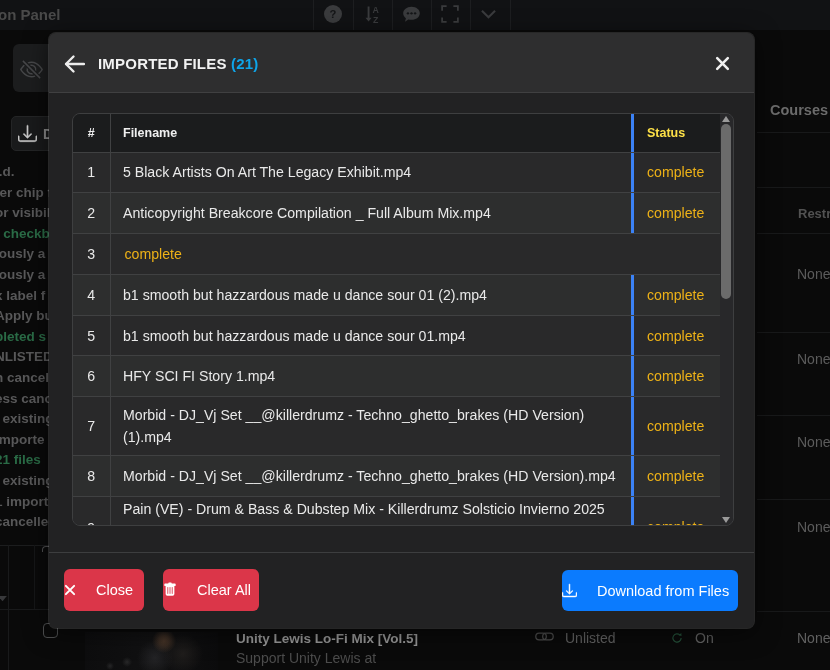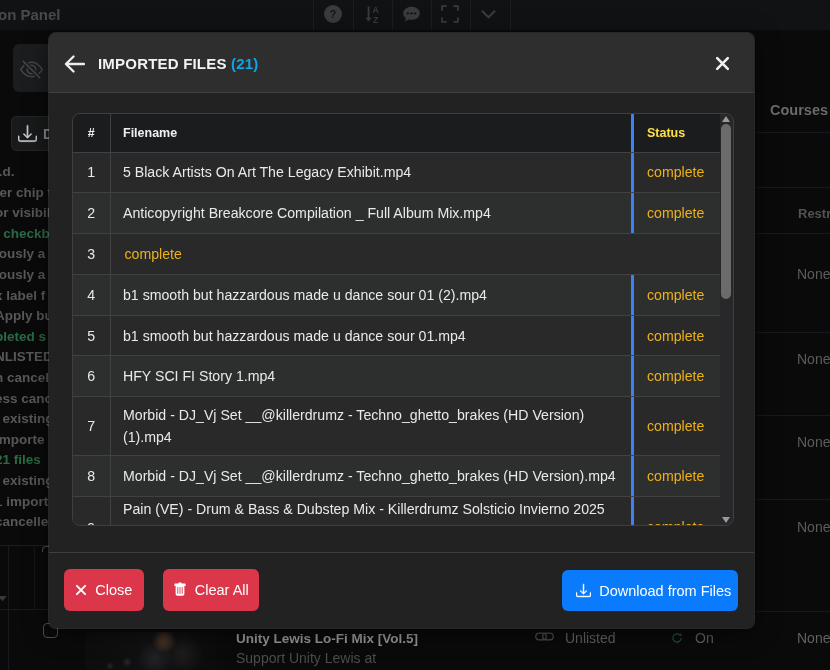--- a/index.html
+++ b/index.html
@@ -10,21 +10,21 @@
   .tr { display:flex; width:647px; height:40.8px; align-items:center; border-bottom:1px solid #404142; background:#262626; font-size:14.15px; color:#e9e9e9; }
   .tr.odd { background:#29292a; }
   .tr.even { background:#2d2e2e; }
   .tr.th { background:#1b1c1d; height:39px; font-size:12.5px; }
   .tr.tall { height:59px; }
   .td { box-sizing:border-box; }
   .td.n { width:38.5px; flex:none; text-align:center; border-right:1px solid #404142; align-self:stretch; display:flex; align-items:center; justify-content:center; }
   .td.f { flex:1; padding-left:12px; padding-right:10px; border-right:3px solid #3b82f6; align-self:stretch; display:flex; align-items:center; line-height:22px; }
   .td.f.top { align-items:flex-start; padding-top:1px; }
   .td.s { width:86px; flex:none; padding-left:13.5px; color:#edb117; align-self:stretch; display:flex; align-items:center; }
-  .btn { display:flex; align-items:center; justify-content:center; gap:8px; border-radius:6px; color:#fff; font-size:14.5px; }
+  .btn { display:flex; align-items:center; gap:20px; border-radius:6px; color:#fff; font-size:14.5px; }
 </style>
 </head>
 <body>
 
 <div class="abs" style="left:0;top:0;width:830px;height:670px;background:#0a0a0a;">
 
   <div class="abs" style="left:0;top:0;width:830px;height:30px;background:#111214;"></div>
   <div class="abs" style="left:-2px;top:3px;width:120px;height:24px;color:#4a4a4a;font-size:15px;font-weight:bold;line-height:24px;">on Panel</div>
 
   <div class="abs" style="left:313px;top:0;width:1px;height:30px;background:#1d1e20;"></div>
@@ -225,20 +225,20 @@
         <path d="M2.5 2.5 L13.5 13.5 M13.5 2.5 L2.5 13.5"></path>
       </svg>
     <span>Close</span>
   </div>
   <div class="abs btn" style="left:114px;top:535.5px;width:95.5px;height:42.5px;background:#db3649;">
     <svg width="14" height="15" viewBox="0 0 16 16" fill="#fff">
         <path d="M2.5 1a1 1 0 0 0-1 1v1a1 1 0 0 0 1 1H3v9a2 2 0 0 0 2 2h6a2 2 0 0 0 2-2V4h.5a1 1 0 0 0 1-1V2a1 1 0 0 0-1-1H10a1 1 0 0 0-1-1H7a1 1 0 0 0-1 1H2.5zm3 4a.5.5 0 0 1 .5.5v7a.5.5 0 0 1-1 0v-7a.5.5 0 0 1 .5-.5zM8 5a.5.5 0 0 1 .5.5v7a.5.5 0 0 1-1 0v-7A.5.5 0 0 1 8 5zm3 .5v7a.5.5 0 0 1-1 0v-7a.5.5 0 0 1 1 0z"></path>
       </svg>
     <span>Clear All</span>
   </div>
-  <div class="abs btn" style="left:513px;top:537px;width:175.5px;height:41px;background:#0b7bfe;padding-left:8px;">
+  <div class="abs btn" style="left:513px;top:537px;width:175.5px;height:41px;background:#0b7bfe;">
     <svg width="15" height="15" viewBox="0 0 16 16" fill="#fff" stroke="#fff" stroke-width="0.5">
         <path d="M.5 9.9a.5.5 0 0 1 .5.5v2.5a1 1 0 0 0 1 1h12a1 1 0 0 0 1-1v-2.5a.5.5 0 0 1 1 0v2.5a2 2 0 0 1-2 2H2a2 2 0 0 1-2-2v-2.5a.5.5 0 0 1 .5-.5z"></path>
         <path d="M7.646 11.854a.5.5 0 0 0 .708 0l3-3a.5.5 0 0 0-.708-.708L8.5 10.293V1.5a.5.5 0 0 0-1 0v8.793L5.354 8.146a.5.5 0 1 0-.708.708l3 3z"></path>
       </svg>
     <span>Download from Files</span>
   </div>
 </div>
 
 </body></html>

